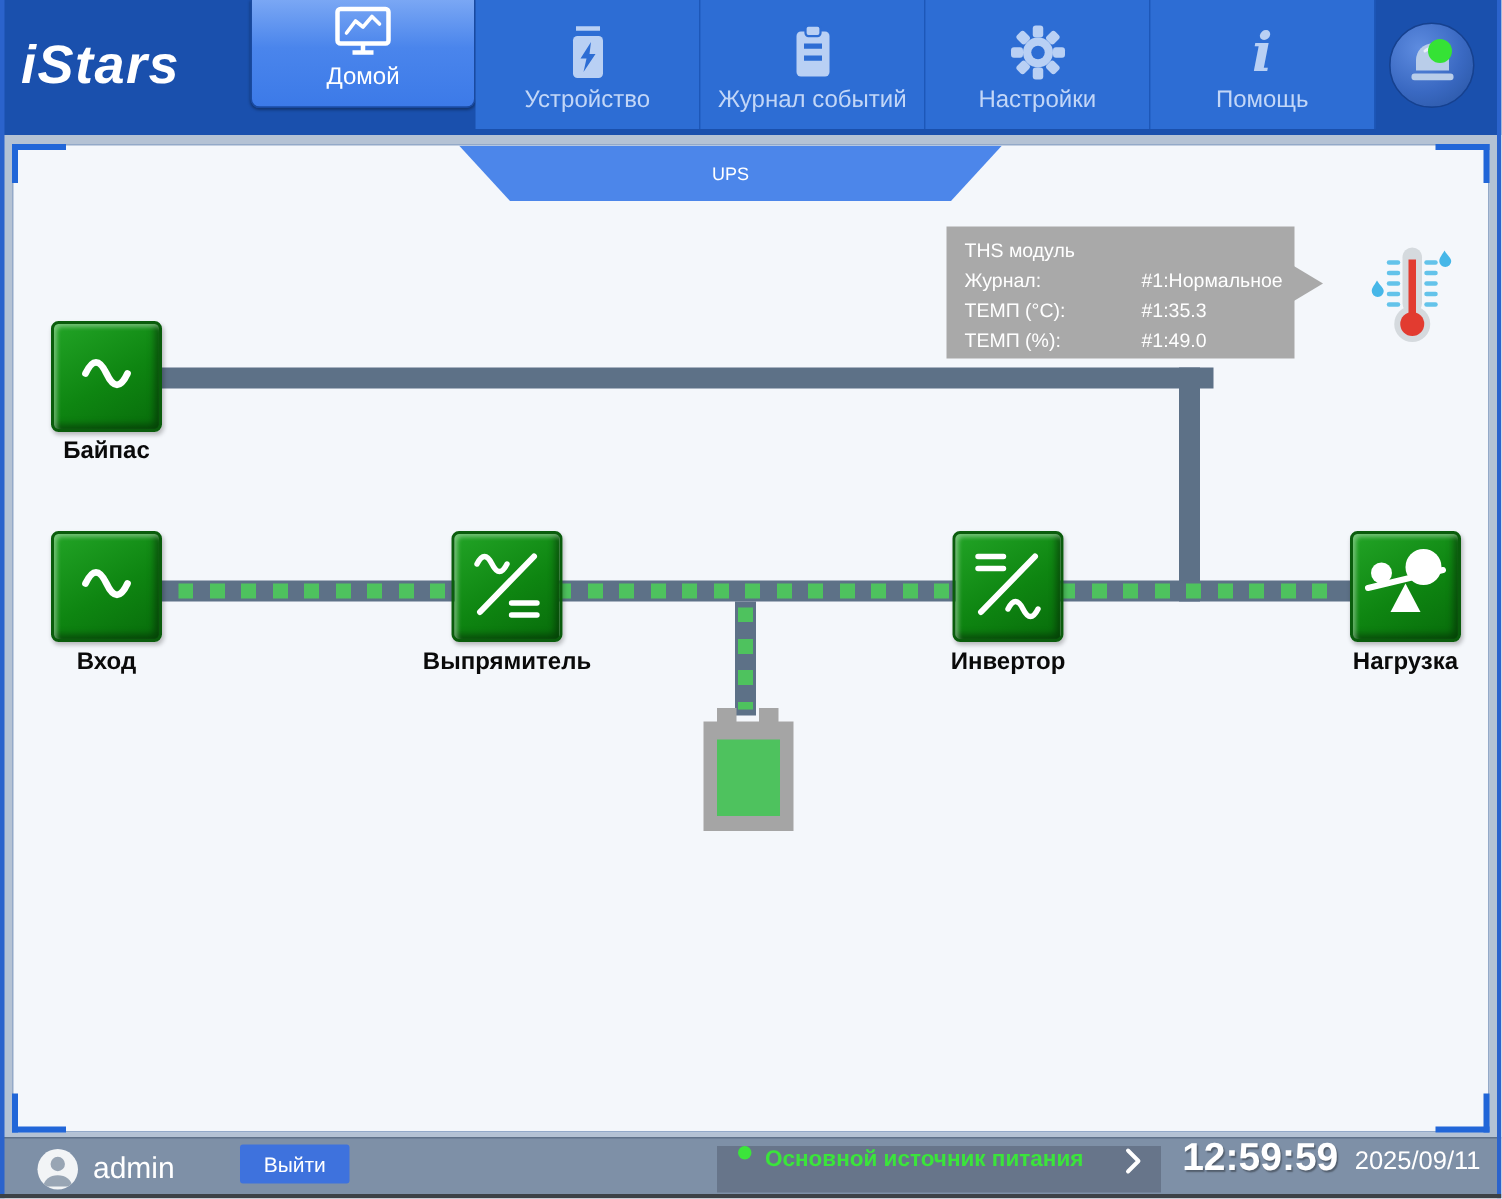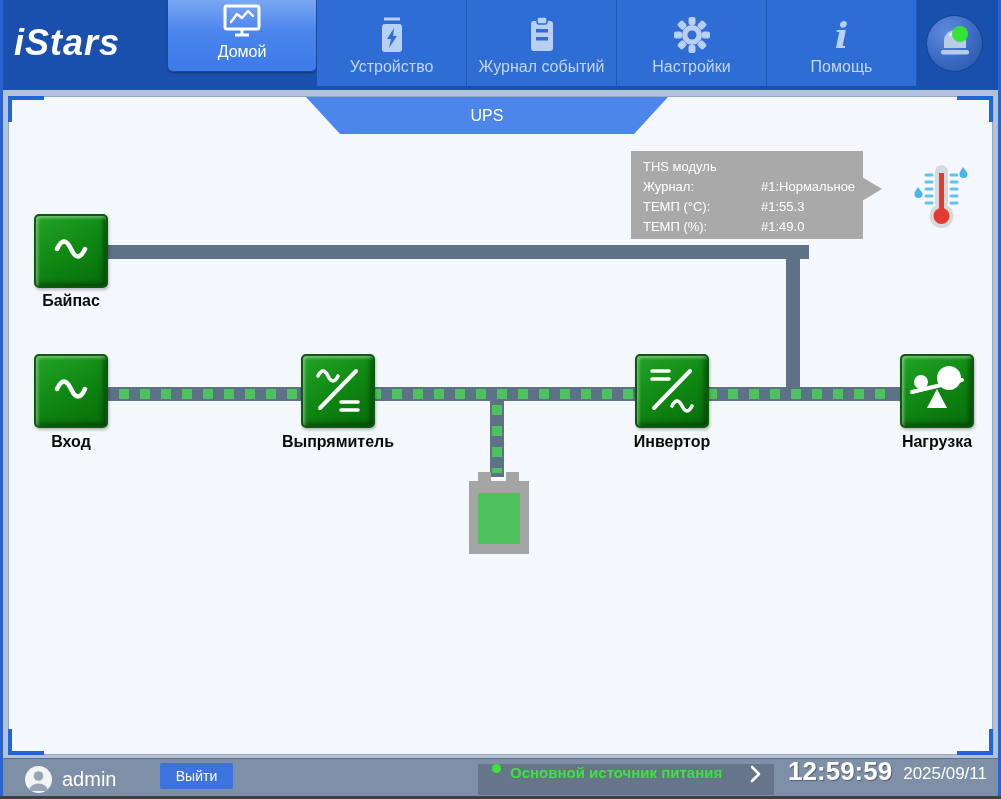--- a/index.html
+++ b/index.html
@@ -38,21 +38,21 @@
            background:#f4f7fb; border:1px solid #93a9c8; }
   .corner { position:absolute; width:36px; height:26px; z-index:5; }
   .corner.tl { left:-1px; top:-1px; border-left:4px solid #2166d8; border-top:4px solid #2166d8; }
   .corner.tr { right:-1px; top:-1px; border-right:4px solid #2166d8; border-top:4px solid #2166d8; }
   .corner.bl { left:-1px; bottom:-1px; border-left:4px solid #2166d8; border-bottom:4px solid #2166d8; }
   .corner.br { right:-1px; bottom:-1px; border-right:4px solid #2166d8; border-bottom:4px solid #2166d8; }
 
   .banner { position:absolute; left:297px; top:0; width:362px; height:37px; background:#4c86ea;
             clip-path:polygon(0 0, 100% 0, calc(100% - 34px) 100%, 34px 100%);
             display:flex; align-items:center; justify-content:center;
-            color:#fff; font-size:16px; }
+            color:#fff; font-size:12px; }
 
   
   .pipe { position:absolute; background:#5d7187; }
   .flow-h { position:absolute; height:10px; background:repeating-linear-gradient(90deg, #4ec25e 0 10px, transparent 10px 21px); }
   .flow-v { position:absolute; width:10px; background:repeating-linear-gradient(180deg, #4ec25e 0 10px, transparent 10px 21px); }
 
   
   .unit { position:absolute; width:74px; height:74px; border-radius:5px;
           background:linear-gradient(150deg,#22a426 0%, #0e8511 55%, #086c0b 100%);
           border:2px solid #0a5c0c;
@@ -262,21 +262,21 @@
     </div>
 
     <div class="ths">
       <div class="trow">THS модуль</div>
       <div class="trow">
         <span class="tl2">Журнал:</span>
         <span class="tv">#1:Нормальное</span>
       </div>
       <div class="trow">
         <span class="tl2">ТЕМП (°C):</span>
-        <span class="tv">#1:55.3</span>
+        <span class="tv">#1:35.3</span>
       </div>
       <div class="trow">
         <span class="tl2">ТЕМП (%):</span>
         <span class="tv">#1:49.0</span>
       </div>
     </div>
 
     <div class="thermo">
       <svg width="56" height="68" viewBox="0 0 56 68">
         <rect x="23" y="2" width="13" height="44" rx="6.5" fill="#d5dade"></rect>

